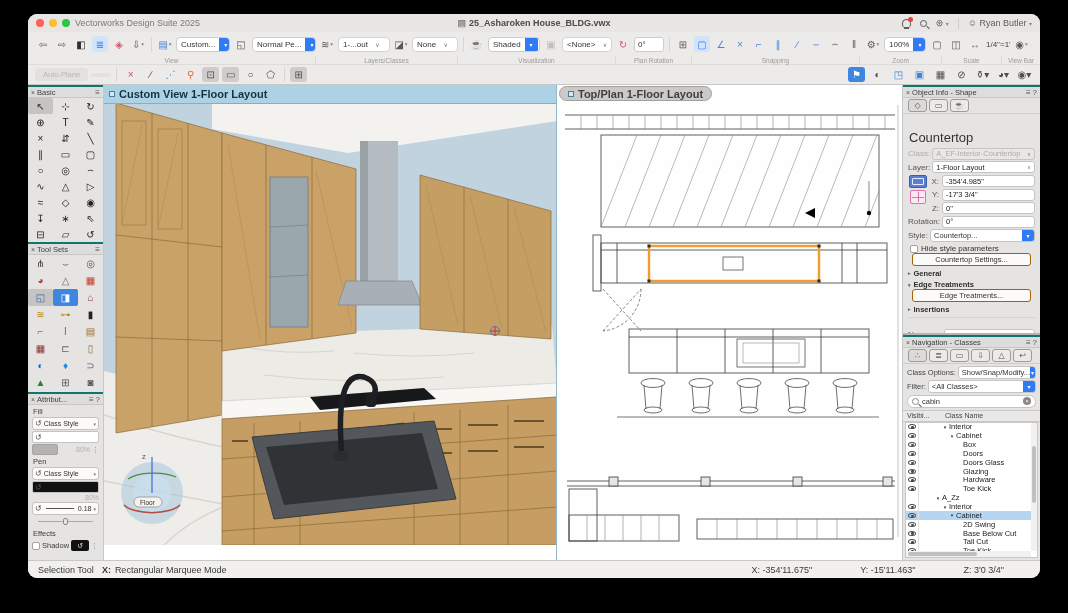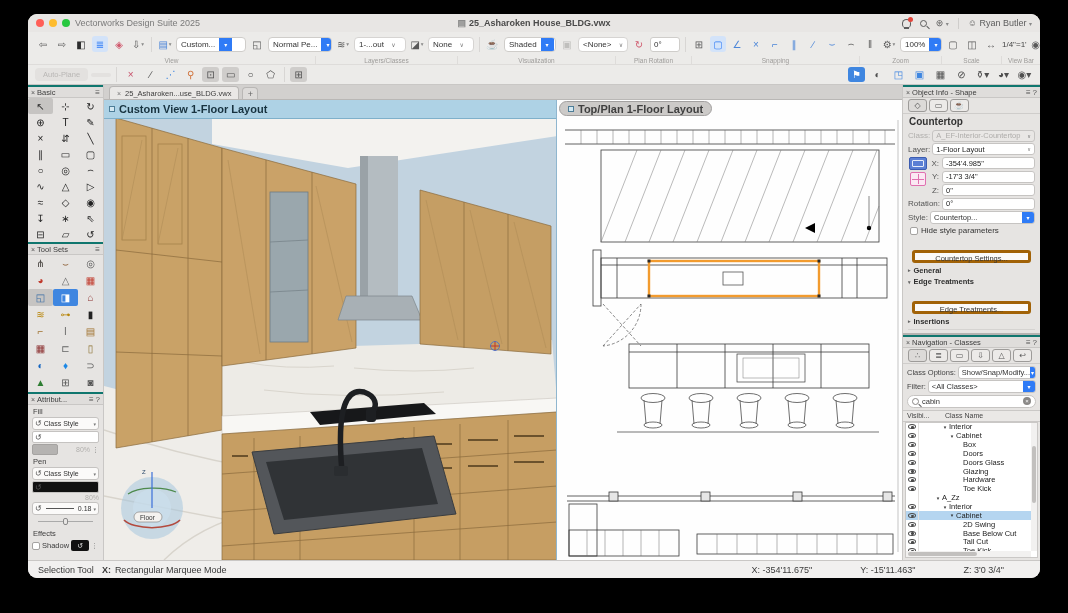--- a/index.html
+++ b/index.html
@@ -98,41 +98,41 @@
   .vp-sq{width:6px;height:6px;border:1px solid #4d7d97;background:#d3e8f2;flex:0 0 auto}
   .vpplan{flex:1;position:relative;background:#fefefe;overflow:hidden}
   .plan-label{position:absolute;top:1px;left:2px;height:15px;background:#cccac8;border:1px solid #a3a1a0;border-radius:8px;display:flex;align-items:center;gap:4px;padding:4px 8px;font-size:11px;font-weight:bold;color:#3f3f3f;z-index:2}
 
   
   .rpanels{width:138px;flex:0 0 auto;background:#e6e4e2;border-left:1px solid #c9c7c5;display:flex;flex-direction:column;font-size:8px;color:#333}
   .oi{height:248px;flex:0 0 auto;display:flex;flex-direction:column;overflow:hidden}
   .ptabs{height:16px;flex:0 0 auto;display:flex;gap:2px;padding:1px 5px;align-items:center;border-bottom:1px solid #cfcdcb}
   .ptab{width:19px;height:13px;border:1px solid #9d9b99;border-radius:3px;display:flex;align-items:center;justify-content:center;font-size:8px;color:#555;background:#eceae8}
   .ptab.on{background:#dcdad8}
-  .oi-type{font-weight:bold;font-size:10px;margin:2px 6px 1px}
+  .oi-type{font-weight:normal;font-size:13px;margin:16px 6px 1px}
   .oi-row{display:flex;align-items:center;margin:1.5px 5px 0;gap:2px}
   .lbl{color:#555;flex:0 0 auto}
   .lbl.dis{color:#b0aeac}
   .inbox{flex:1;background:#fff;border:1px solid #c6c4c2;border-radius:3px;height:12px;font-size:7.5px;padding:0 3px;color:#222;display:flex;align-items:center;overflow:hidden;white-space:nowrap}
   .inbox.dis{background:#e9e7e5;color:#aeacaa}
   .inbox .ar{margin-left:auto;font-size:5px;color:#777}
   .ddb{display:flex;align-items:center;background:#fff;border:1px solid #c6c4c2;border-radius:3px;height:13px;font-size:7.5px;color:#333;padding-left:3px;overflow:hidden;flex:1}
   .ddb .dd-btn{background:#2f7bf6;color:#fff;width:12px;height:100%;display:flex;align-items:center;justify-content:center;font-size:6px;margin-left:auto}
   .xyz{display:flex;margin:2px 5px 0;gap:3px}
   .xyz-icons{width:20px;flex:0 0 auto;display:flex;flex-direction:column;gap:2px;align-items:center}
   .pv{width:18px;height:13px;border-radius:2px;background:#5b7fd4;border:1px solid #3c5cb0;position:relative}
   .pv::after{content:"";position:absolute;inset:2px;border:1px solid rgba(255,255,255,.85);border-radius:1px}
   .gv{width:16px;height:14px;border:1px solid #e070b0;border-radius:2px;background:#fbe8f3;position:relative}
   .gv::before{content:"";position:absolute;left:50%;top:1px;bottom:1px;width:1px;background:#e070b0}
   .gv::after{content:"";position:absolute;top:50%;left:1px;right:1px;height:1px;background:#e070b0}
   .xyz-fields{flex:1;display:flex;flex-direction:column;gap:1.5px}
   .xyz-row{display:flex;align-items:center;gap:3px}
   .xyz-row .lbl{width:8px;text-align:right}
   .oi-chk{display:flex;align-items:center;gap:3px;margin:2px 7px 0}
-  .btnw{margin:15px 9px 0;background:#fbfaf9;border:3px solid #a16207;border-radius:3px;text-align:center;font-size:7.5px;height:13px;line-height:12px;color:#333}
+  .btnw{margin:0 9px 0;background:#fbfaf9;border:1px solid #a16207;border-radius:3px;text-align:center;font-size:7.5px;height:13px;line-height:12px;color:#333}
   .sect{display:flex;align-items:center;gap:3px;font-weight:bold;font-size:7.5px;margin:2.5px 5px 0;color:#2e2e2e}
   .sect .da{font-size:5px;color:#666}
   .oi-name{display:flex;align-items:center;gap:12px;margin:3px 5px 0;border-top:1px solid #d5d3d1;padding-top:11px}
 
   .nav{flex:1;display:flex;flex-direction:column;border-top:2px solid #b5b3b1;overflow:hidden}
   .nav-row{display:flex;align-items:center;margin:1.5px 4px 0;gap:2px;font-size:7.5px}
   .nav-row .nl{flex:0 0 auto;color:#444}
   .search{flex:1;display:flex;align-items:center;gap:3px;background:#fff;border:1px solid #c6c4c2;border-radius:7px;height:13px;padding:0 4px;font-size:7.5px;color:#333}
   .search .clr{margin-left:auto;width:8px;height:8px;border-radius:50%;background:#8a8886;color:#fff;font-size:6px;display:flex;align-items:center;justify-content:center}
   .cols{display:flex;font-size:7px;color:#444;border-top:1px solid #cac8c6;border-bottom:1px solid #cac8c6;padding:1.5px 4px;background:#eae8e6;margin-top:2px}
@@ -186,21 +186,21 @@
     <span class="tbtn red">◈</span>
     <span class="tbtn">
         <span>⇩</span>
         <span class="dca">▾</span>
       </span>
     <span class="sep"></span>
     <span class="tbtn blue">
         <span>▤</span>
         <span class="dca">▾</span>
       </span>
-    <span class="dd" style="width:70px">
+    <span class="dd" style="width:54px">
         <span>Custom...</span>
         <span class="dd-btn">▾</span>
       </span>
     <span class="tbtn">◱</span>
     <span class="dd" style="width:64px">
         <span>Normal Pe...</span>
         <span class="dd-btn">▾</span>
       </span>
     <span class="tbtn">
         <span>≋</span>
@@ -439,27 +439,20 @@
         <div class="attr-row" style="margin-top:2px">
           <span class="chk"></span>
           <span>Shadow</span>
           <span class="blkbtn">↺</span>
           <span class="kebab">⋮</span>
         </div>
       </div>
     </div>
 
     <div class="center">
-      <div class="tabbar">
-        <span class="tab">
-          <span class="tx">×</span>
-          <span>25_Asharoken...use_BLDG.vwx</span>
-        </span>
-        <span class="tab-add">+</span>
-      </div>
       <div class="canvas">
 
         <div class="vp3d">
           <div class="vp-label">
             <span class="vp-sq"></span>
             <span>Custom View  1-Floor Layout</span>
           </div>
           <svg width="453" height="460" viewBox="0 0 453 460">
             <rect width="453" height="460" fill="#c2d3e0"></rect>
             <polygon points="108,0 453,0 453,36 244,68 108,44" fill="#f3f2ef"></polygon>

